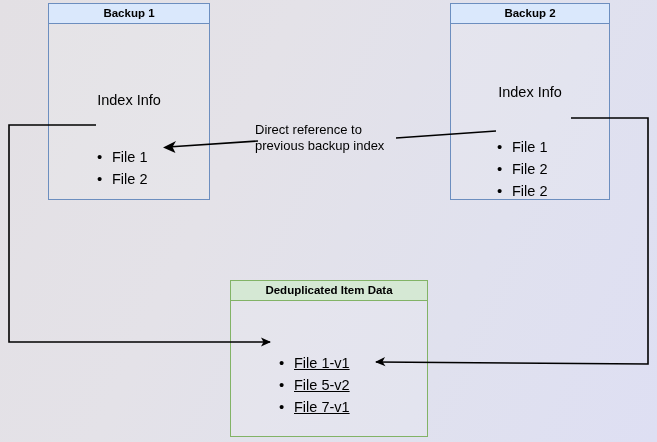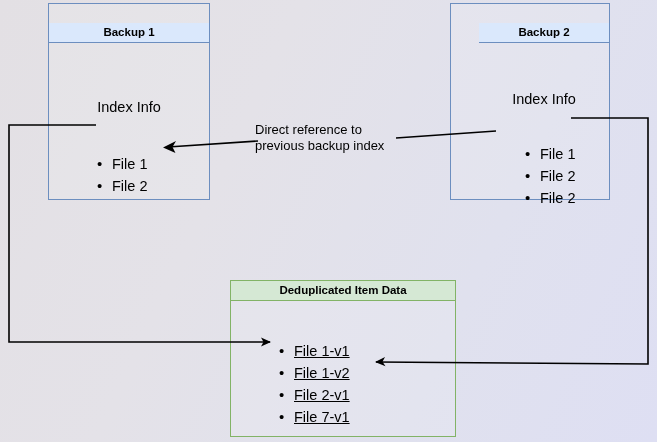--- a/index.html
+++ b/index.html
@@ -40,29 +40,29 @@
     height: 20px;
     line-height: 19px;
     text-align: center;
     font-weight: bold;
     font-size: 11.5px;
     color: #000;
   }
   .header-blue {
     background: #dae8fc;
     border-bottom: 1px solid #6c8ebf;
-    margin-top: 19px;
   }
   .header-green {
     background: #d5e8d4;
     border-bottom: 1px solid #82b366;
   }
   .box-body {
     position: relative;
     flex: 1;
+    margin-top: 12px;
   }
   .index-label {
     position: absolute;
     left: 0;
     right: 0;
     text-align: center;
     font-size: 14.5px;
     color: #000;
   }
   .file-list {
@@ -121,39 +121,38 @@
     <div class="box-header header-blue">Backup 1</div>
     <div class="box-body">
       <div class="index-label" style="top:56px;">Index Info</div>
       <ul class="file-list" style="left:48px; top:110px;">
         <li>File 1</li>
         <li>File 2</li>
       </ul>
     </div>
   </div>
 
-  <div class="box box-blue" style="left:450px; top:3px; width:160px; height:197px;padding-left:28px;">
+  <div class="box box-blue" style="left:450px; top:3px; width:160px; height:197px;">
     <div class="box-header header-blue">Backup 2</div>
     <div class="box-body">
       <div class="index-label" style="top:48px;">Index Info</div>
       <ul class="file-list" style="left:46px; top:100px;">
         <li>File 1</li>
         <li>File 2</li>
         <li>File 2</li>
       </ul>
     </div>
   </div>
 
-  <div class="box box-green" style="left:230px; top:280px; width:226px; height:157px;">
+  <div class="box box-green" style="left:230px; top:280px; width:198px; height:157px;">
     <div class="box-header header-green">Deduplicated Item Data</div>
     <div class="box-body">
       <ul class="file-list" style="left:48px; top:39px;text-decoration:underline;">
         <li>File 1-v1</li>
-        <li>File 1-v2</li>
-        <li>File 2-v1</li>
+        <li>File 5-v2</li>
         <li>File 7-v1</li>
       </ul>
     </div>
   </div>
 
   <div class="center-label" style="left:255px; top:122px; width:150px;">Direct reference to
 previous backup index</div>
 
   <svg class="edges" viewBox="0 0 657 442">
 

